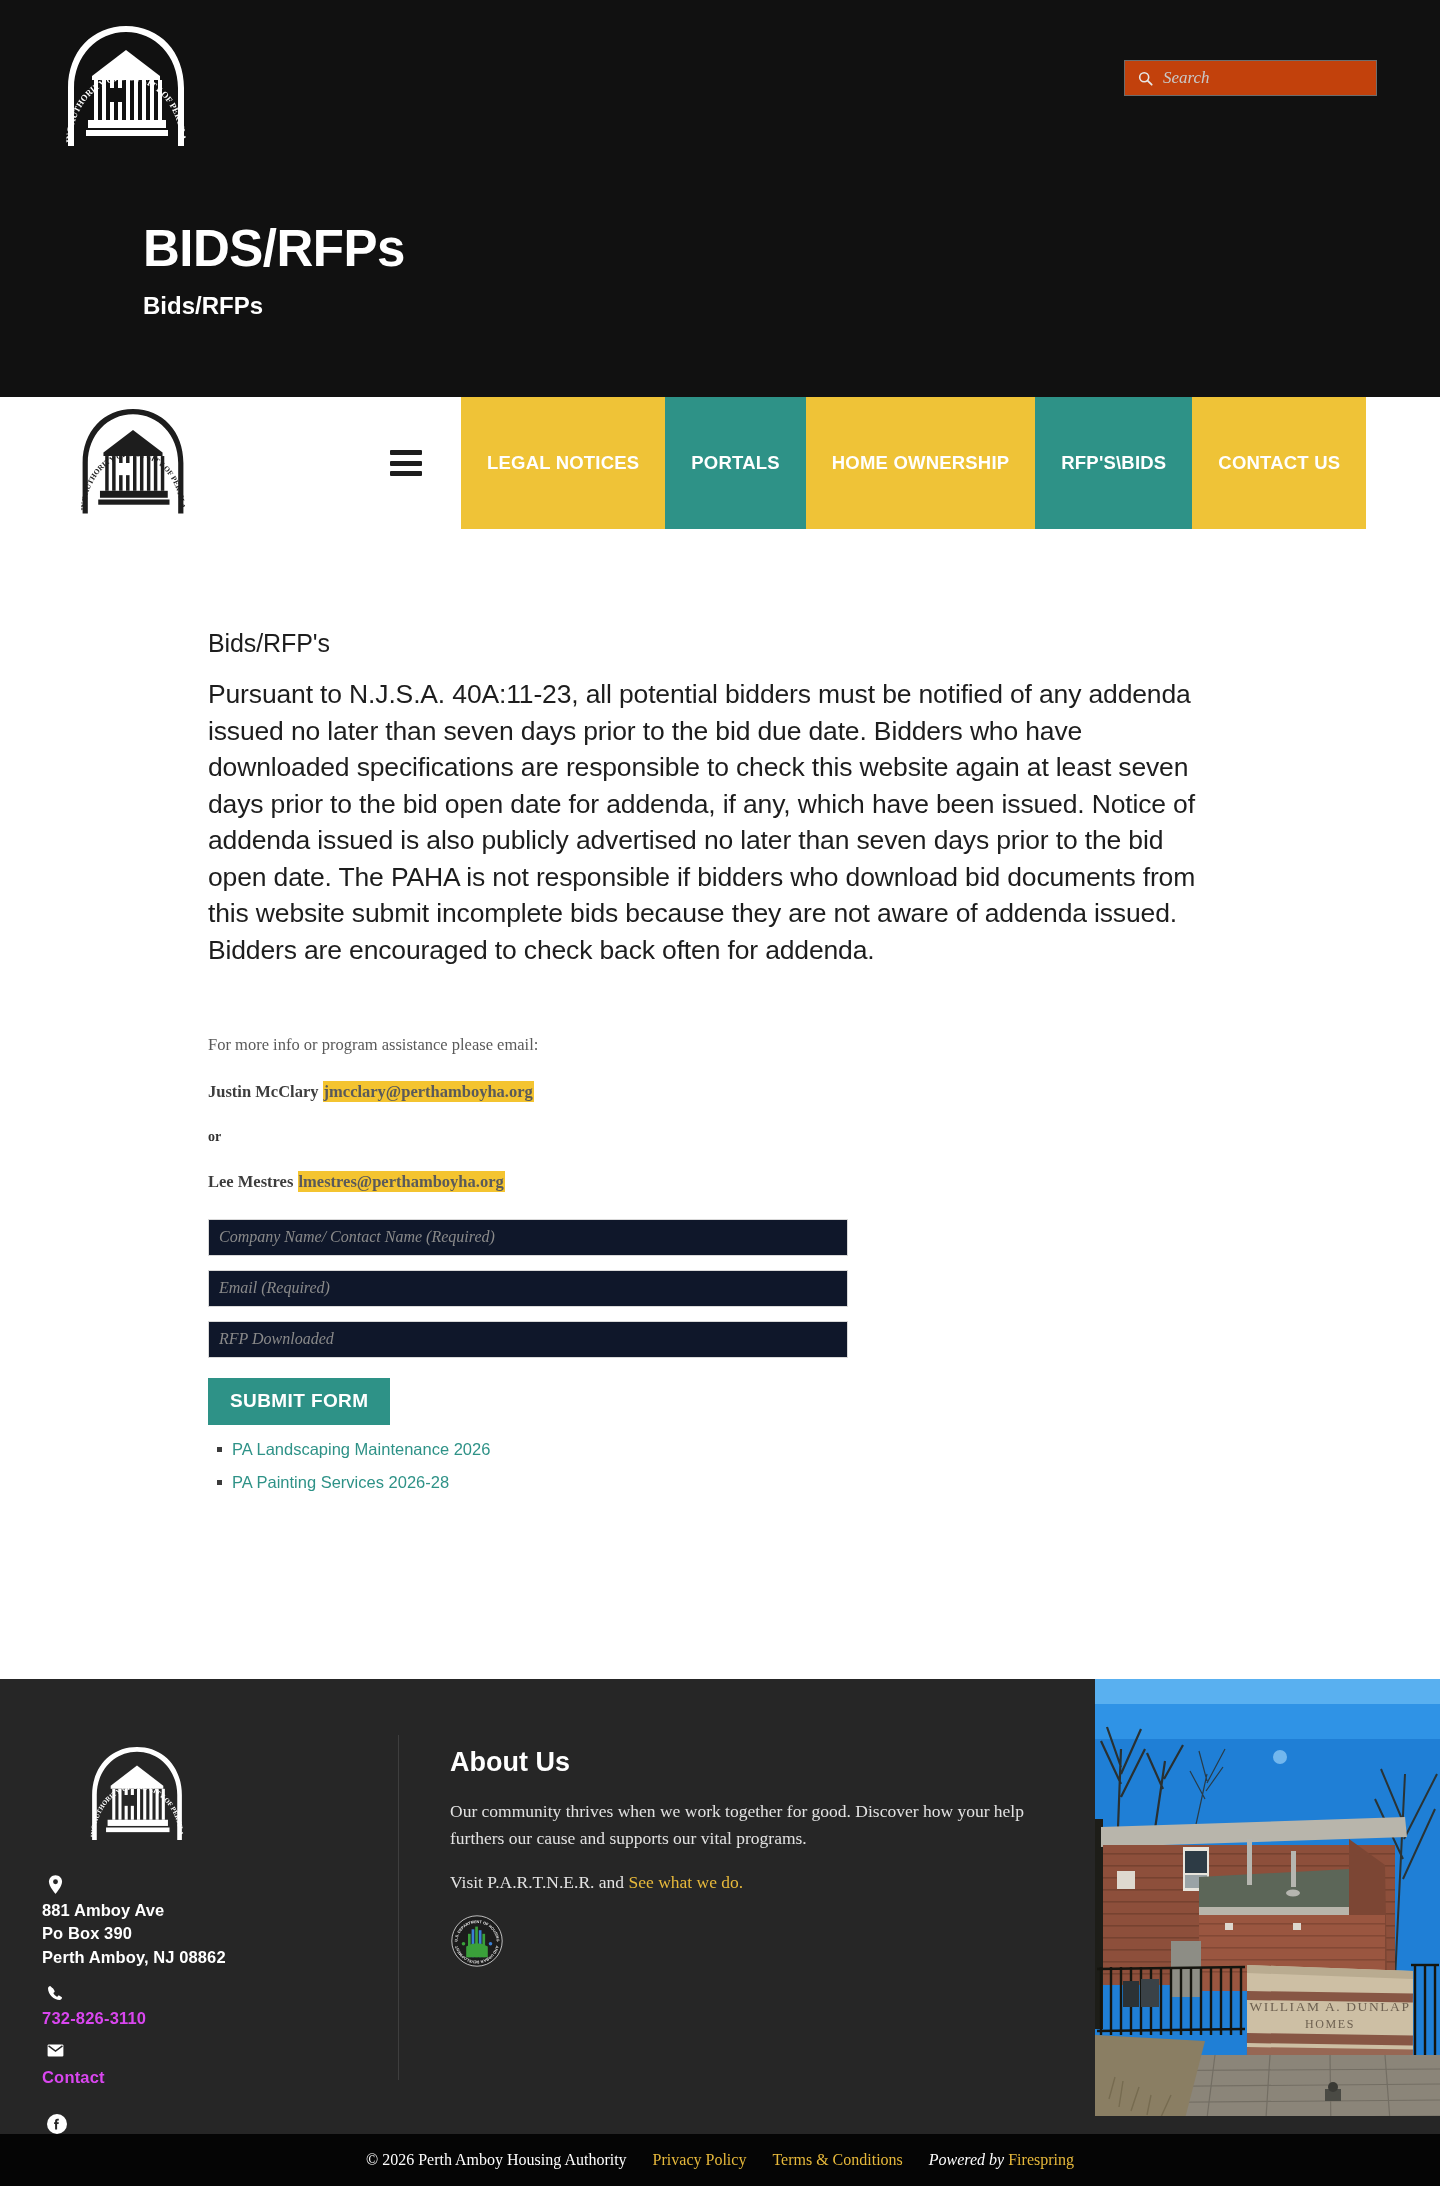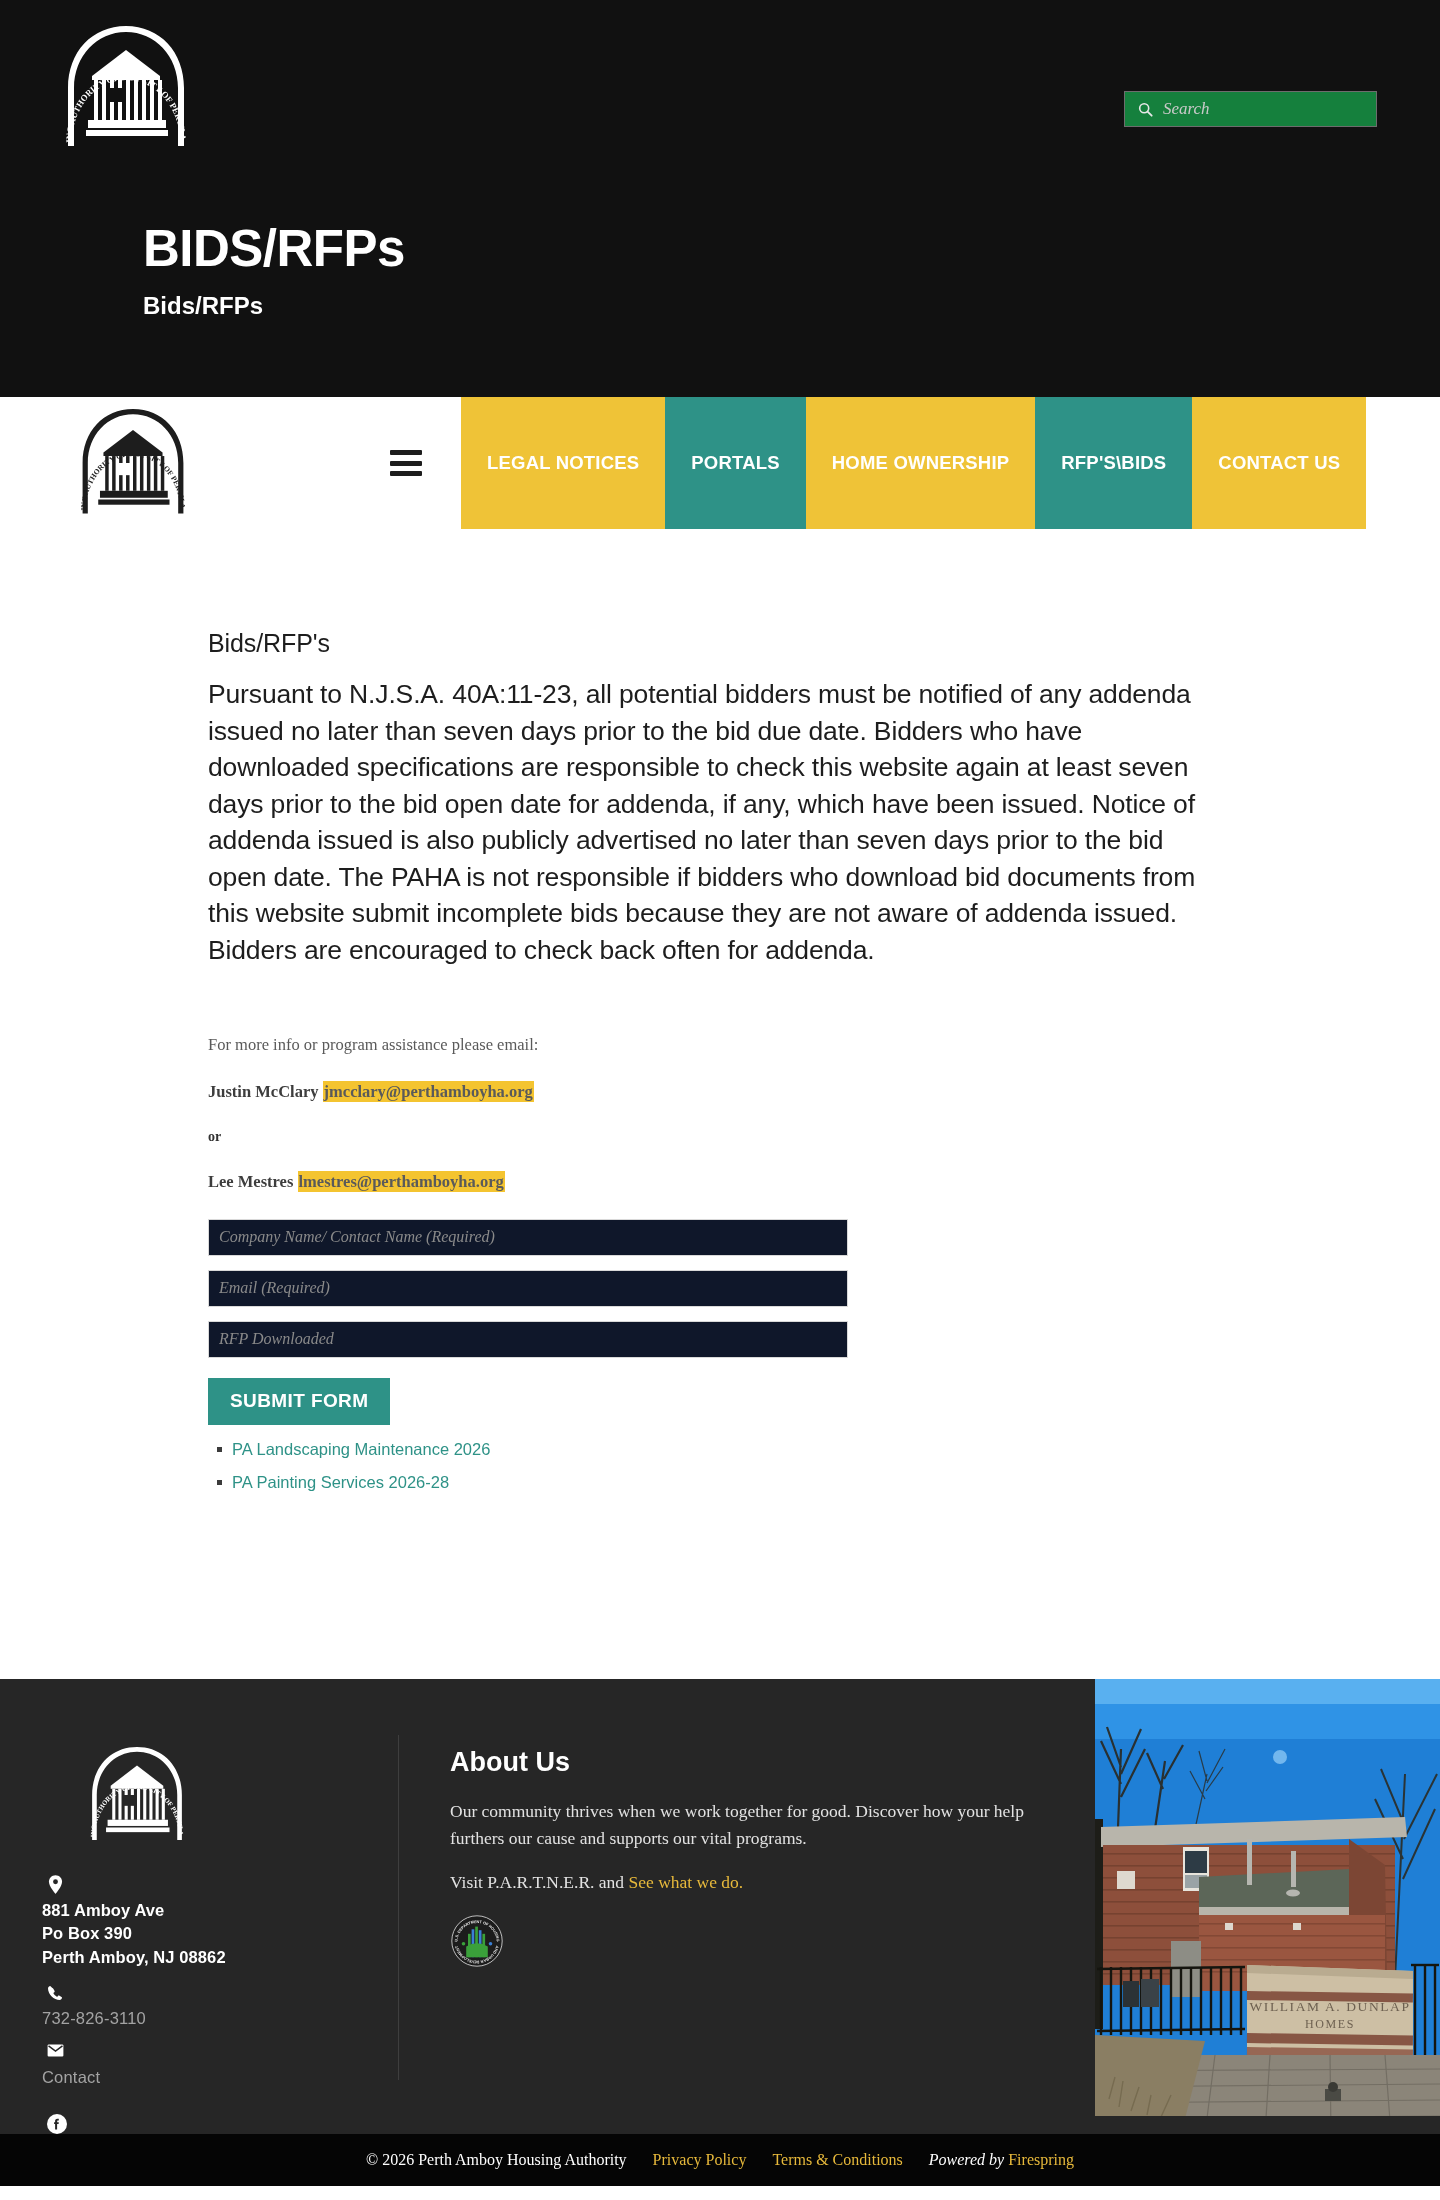--- a/index.html
+++ b/index.html
@@ -22,25 +22,25 @@
     left: 42px;
     top: 18px;
     width: 168px;
     height: 140px;
   }
   .seal { display: block; }
 
   .search-wrap {
     position: absolute;
     right: 63px;
-    top: 91px;
+    top: 60px;
     width: 253px;
     height: 36px;
     border: 1px solid #6d6d6d;
-    background: #15803d;
+    background: #c2410c;
     display: flex;
     align-items: center;
     padding: 0 10px;
   }
   .search-icon-box {
     width: 20px; height: 20px;
     display: flex; align-items: center; justify-content: center;
     flex: 0 0 auto;
   }
   .search-input {
@@ -260,23 +260,23 @@
   }
   .f-addr {
     font-size: 16.5px;
     line-height: 1.42;
     color: #ffffff;
     font-weight: bold;
     letter-spacing: 0.1px;
   }
   .f-link {
     font-size: 16.5px;
-    color: #a3a3a3;
+    color: #d946ef;
     text-decoration: none;
-    font-weight: normal;
+    font-weight: bold;
     letter-spacing: 0.2px;
   }
   .fb-circle { margin-top: 26px; margin-left: 4px; }
 
   .footer-divider {
     position: absolute;
     left: 398px; top: 56px;
     width: 1px; height: 345px;
     background: #3e3e3e;
   }

